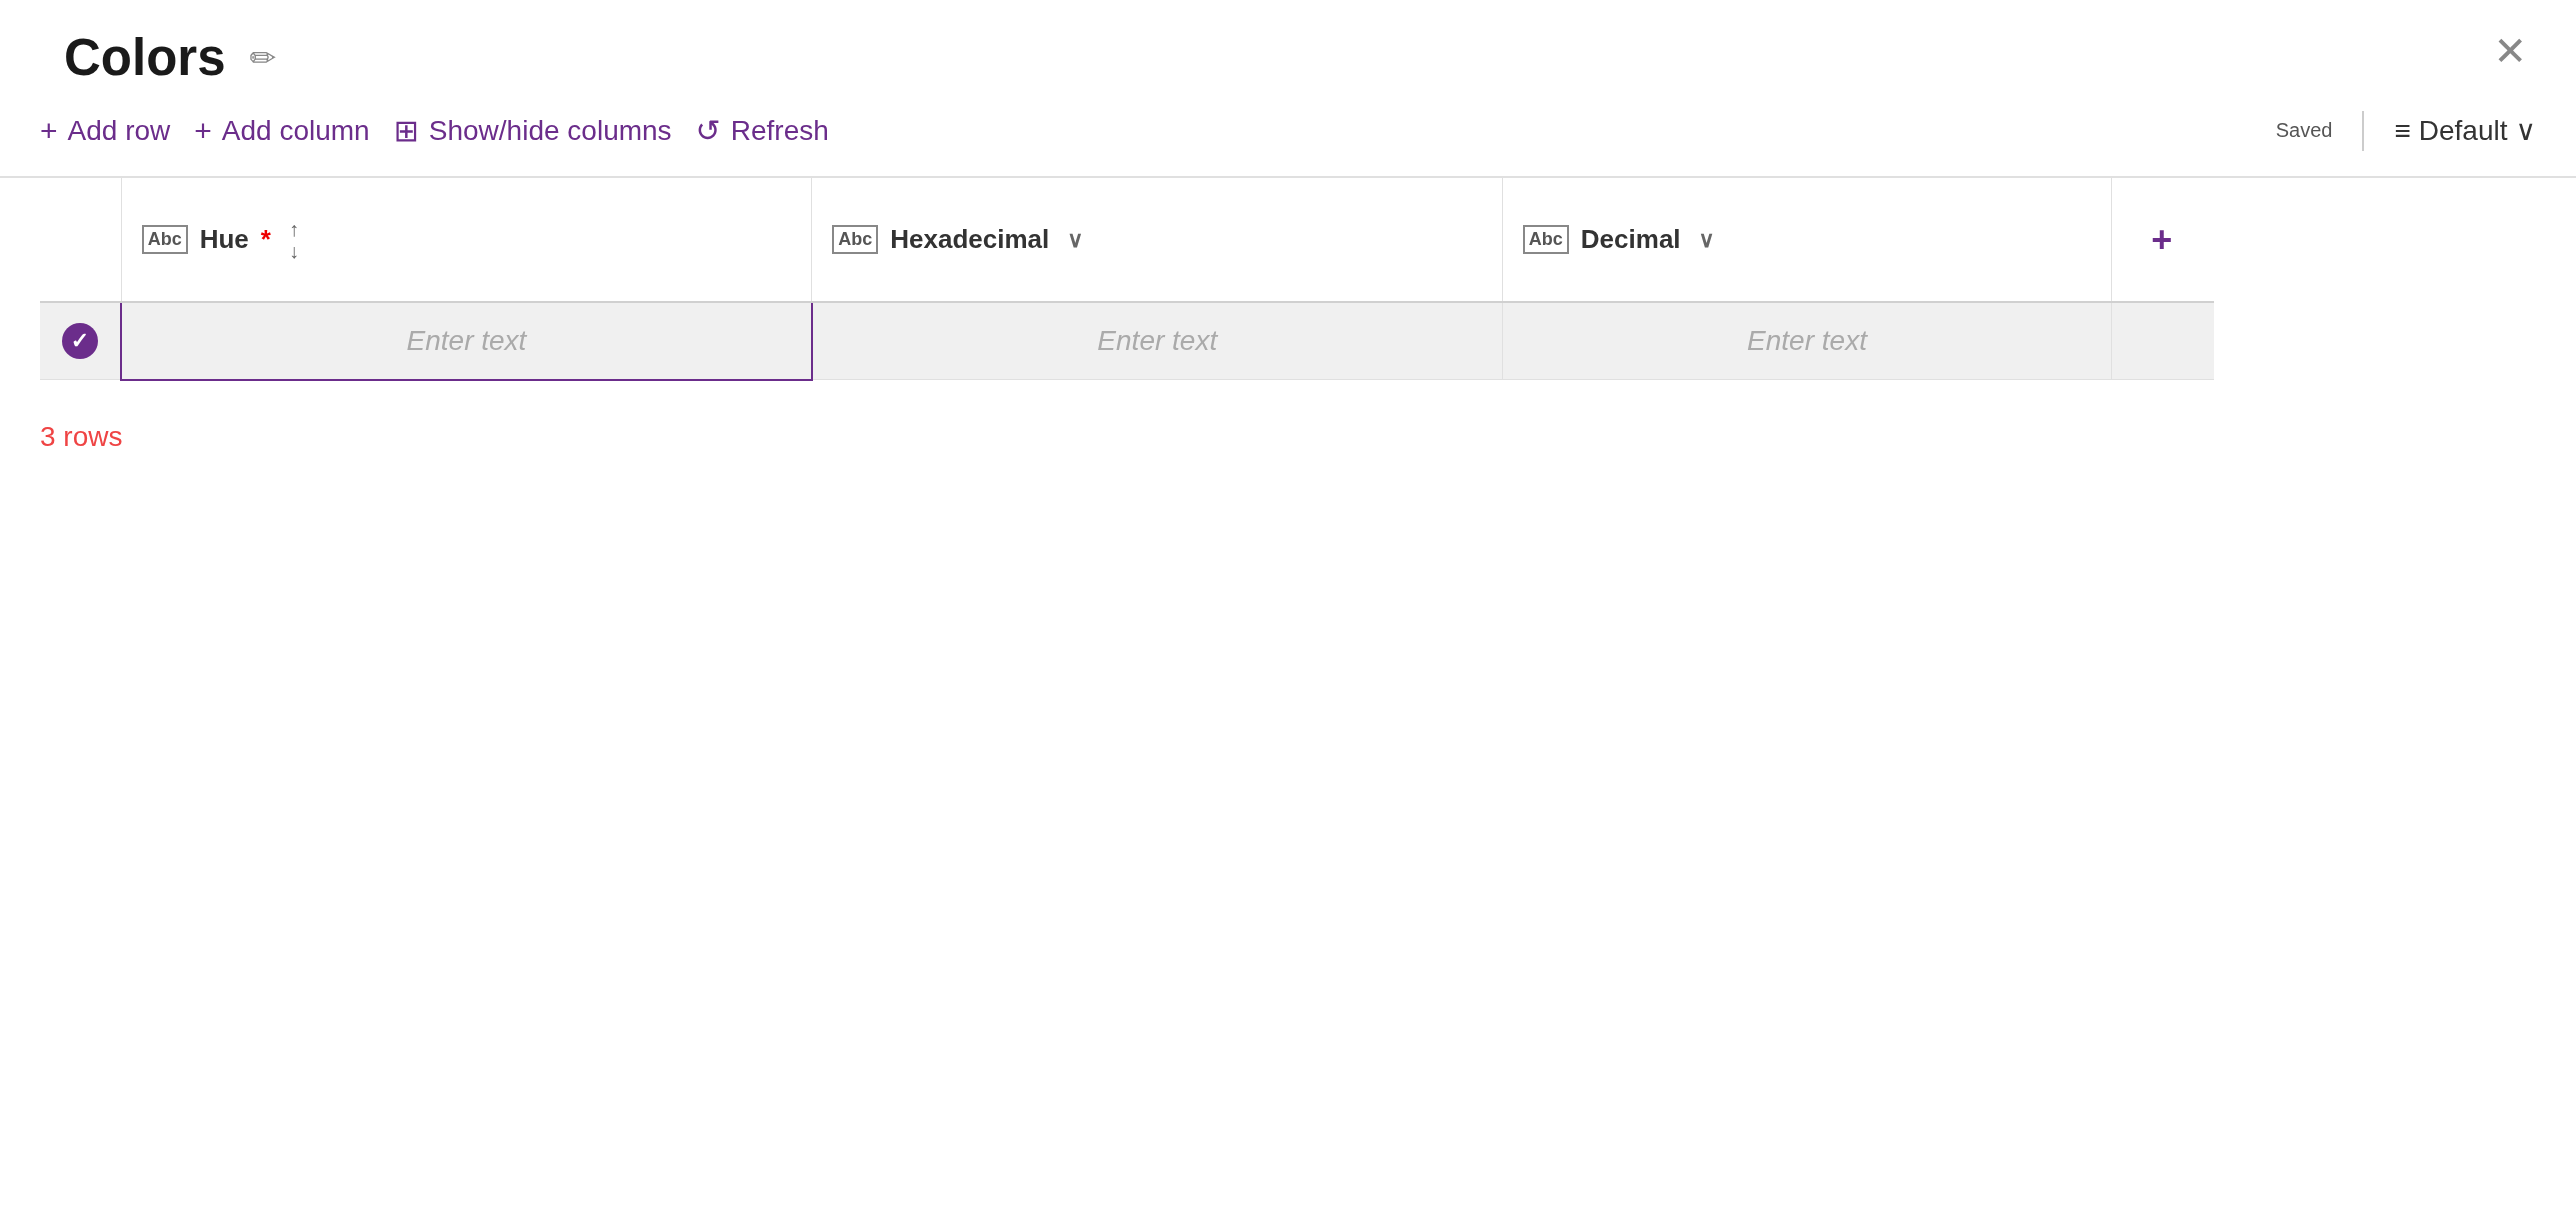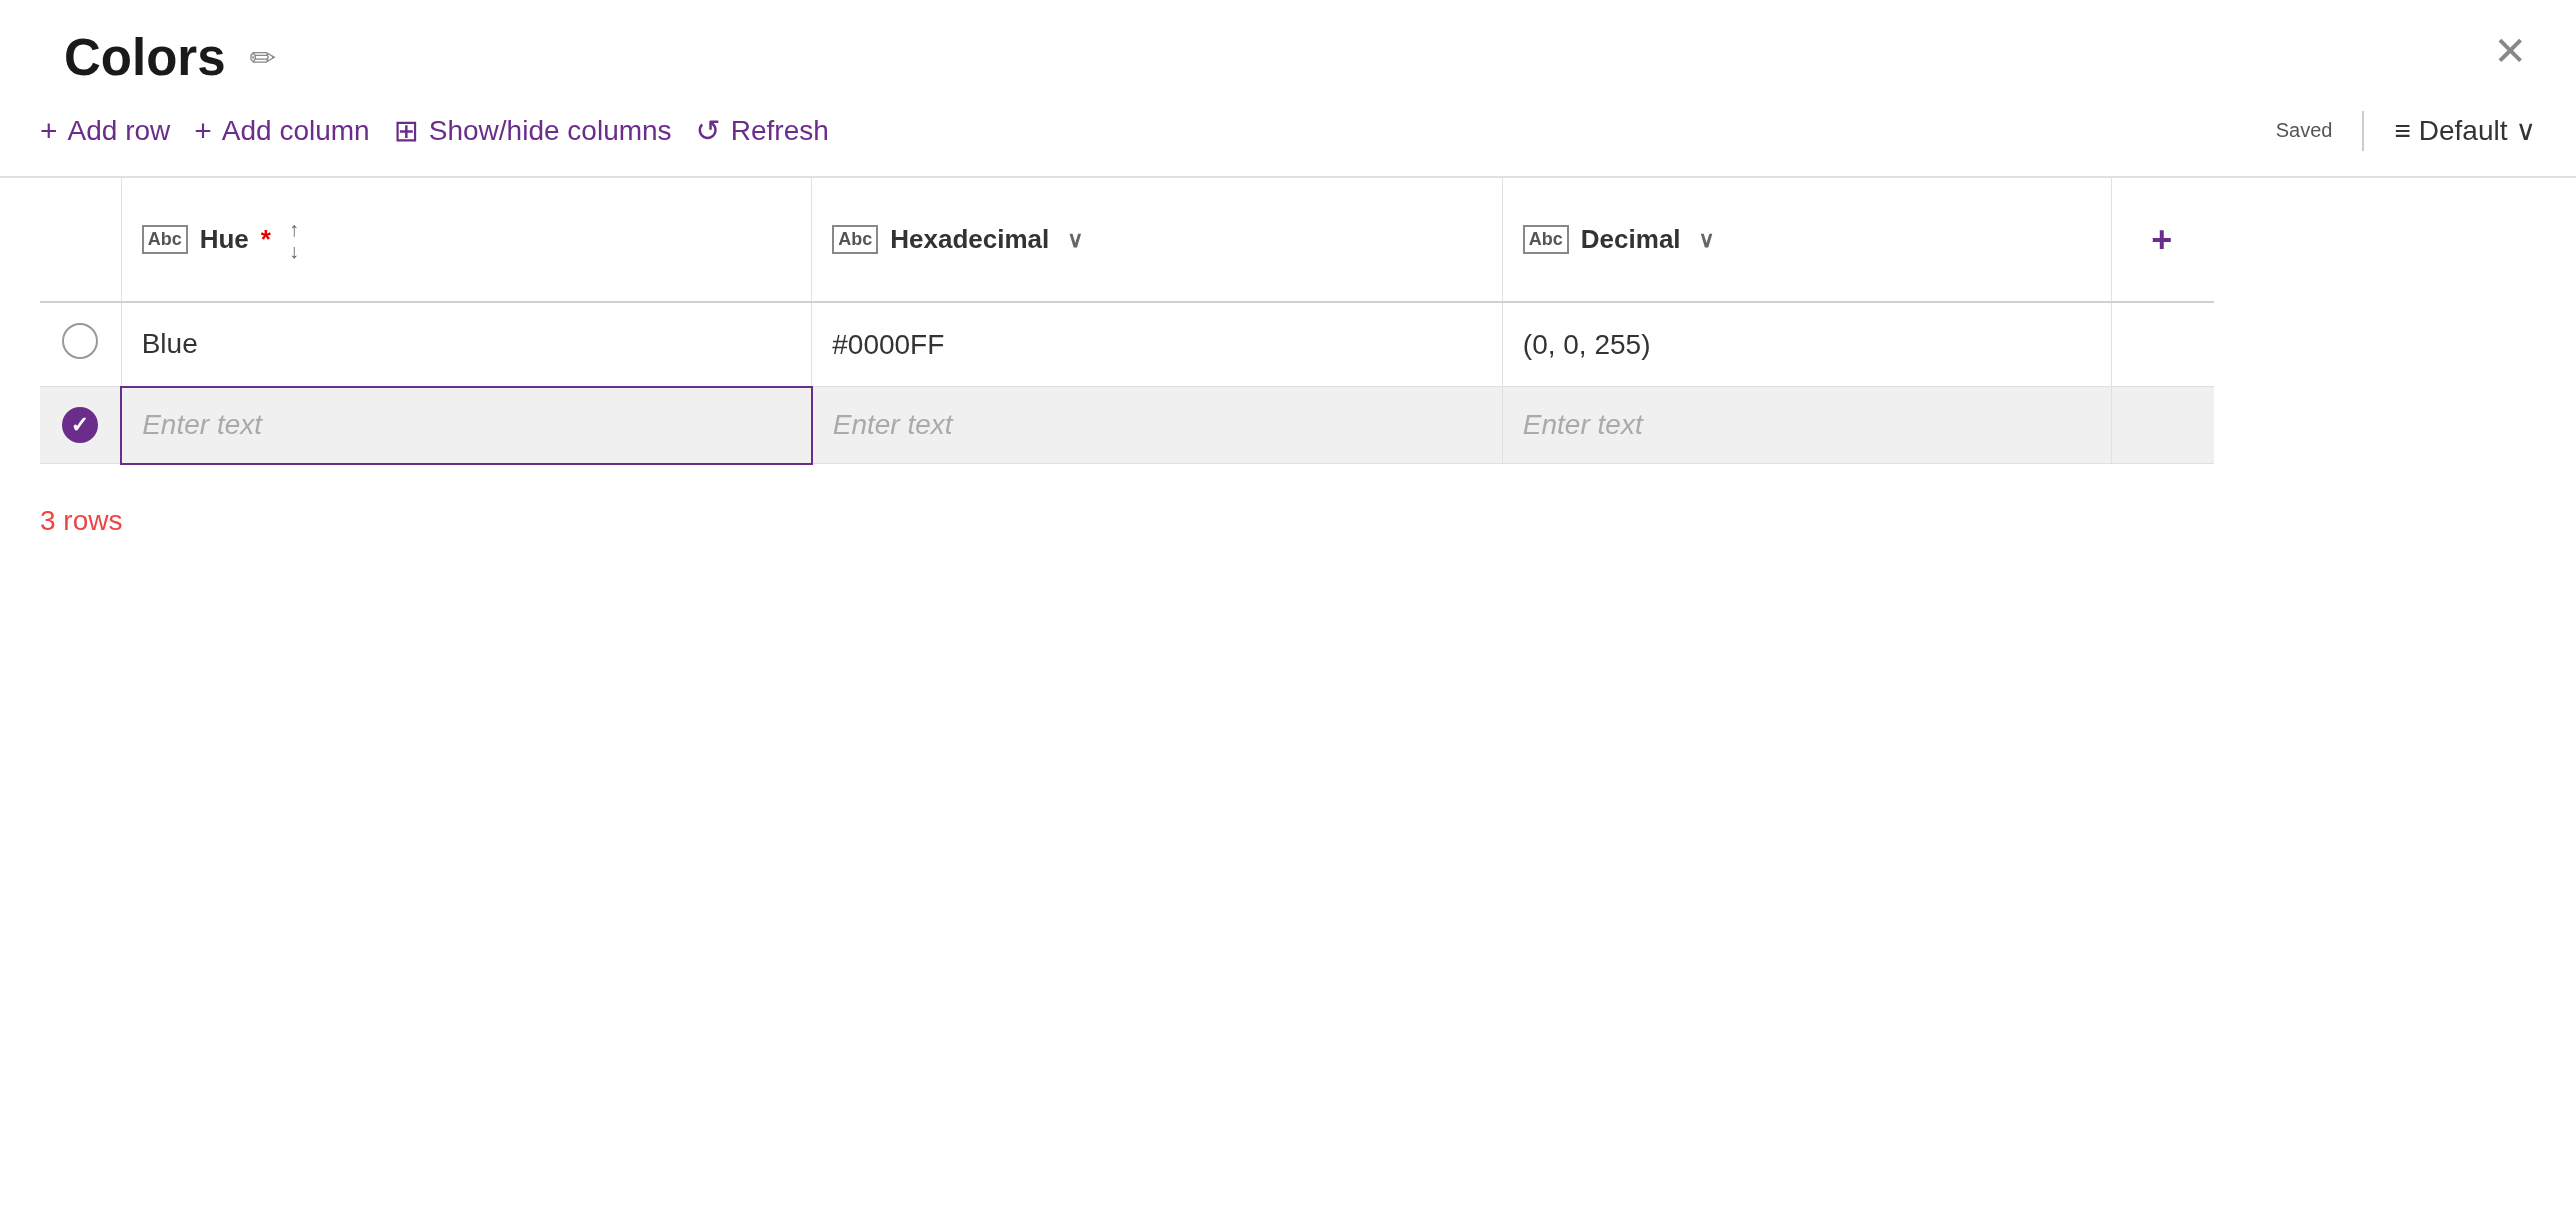--- a/index.html
+++ b/index.html
@@ -207,20 +207,21 @@
     .radio-checked::after {
       content: '✓';
       color: white;
       font-size: 22px;
       font-weight: bold;
     }
 
     
     .new-row {
       background: #f0f0f0;
+      text-align: center;
     }
     .new-row td {
       background: #f0f0f0;
     }
     .enter-text-active {
       background: #dce8f5;
       border: 2.5px solid #6b2d8b !important;
       color: #aaa;
       font-style: italic;
       font-size: 28px;
@@ -320,29 +321,20 @@
             <span class="chevron-down">∨</span>
           </div>
         </th>
         <th class="col-add">
           <span class="add-col-btn">+</span>
         </th>
       </tr>
     </thead>
     <tbody id="table-body">
 
-    <tr>
-      <td>
-        <span class="radio-circle"></span>
-      </td>
-      <td>Blue</td>
-      <td>#0000FF</td>
-      <td>(0, 0, 255)</td>
-      <td></td>
-    </tr>
         <tr class="new-row">
     <td>
       <span class="radio-checked"></span>
     </td>
     <td class="enter-text-active">Enter text</td>
     <td class="enter-text-inactive">Enter text</td>
     <td class="enter-text-inactive">Enter text</td>
     <td></td>
   </tr>
       </tbody>

